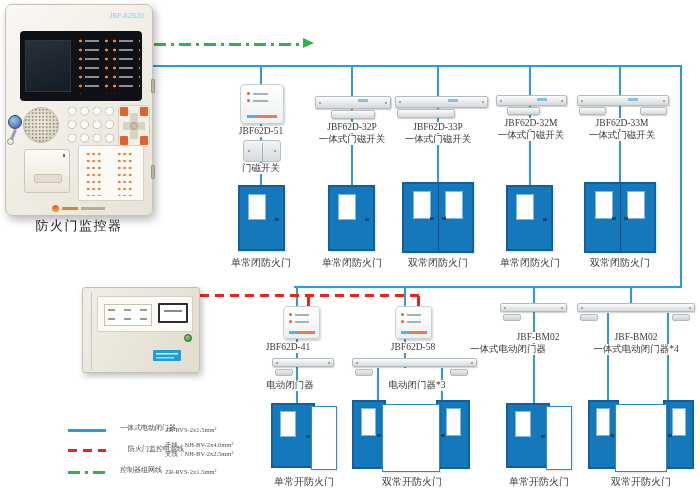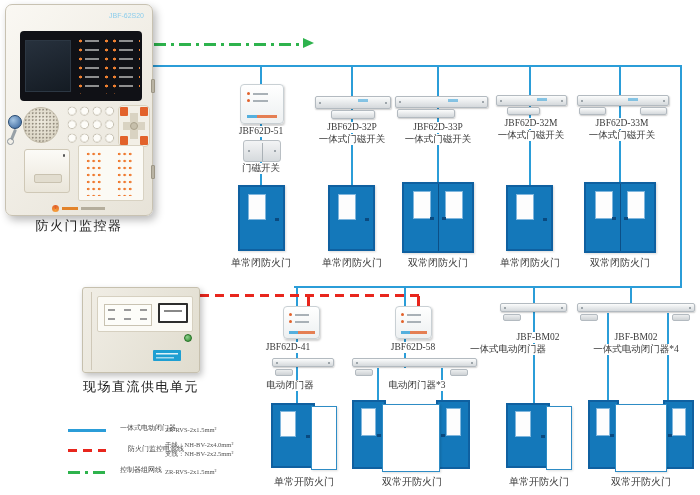--- a/index.html
+++ b/index.html
@@ -182,21 +182,20 @@
     <i class="pwr-line" style="left:8px;top:4px;height:78px"></i>
     <div class="pwr-panel" style="left:14px;top:8px;width:96px;height:36px">
       <i class="indbox" style="left:6px;top:7px;width:48px;height:22px"></i>
       <div class="meter" style="left:60px;top:6px;width:30px;height:20px">
         <i></i>
       </div>
     </div>
     <i class="gdot" style="right:7px;top:46px"></i>
     <i class="sticker" style="left:70px;top:62px;width:28px;height:11px"></i>
   </div>
-  <div class="cap capc" style="left:141px;top:378px">现场直流供电单元</div>
 
   <div class="mod" style="left:240px;top:84px;width:44px;height:40px">
     <i class="mled" style="left:6px;top:7px"></i>
     <i class="mtx" style="left:12px;top:7.5px;width:15px"></i>
     <i class="mled" style="left:6px;top:14px"></i>
     <i class="mtx" style="left:12px;top:14.5px;width:15px"></i>
     <i class="mlogo" style="left:6px;bottom:5px;width:30px"></i>
   </div>
   <div class="lbl lbl-m" style="left:261px;top:126px">JBF62D-51</div>
   <div class="mag" style="left:243px;top:140px;width:38px;height:22px">

